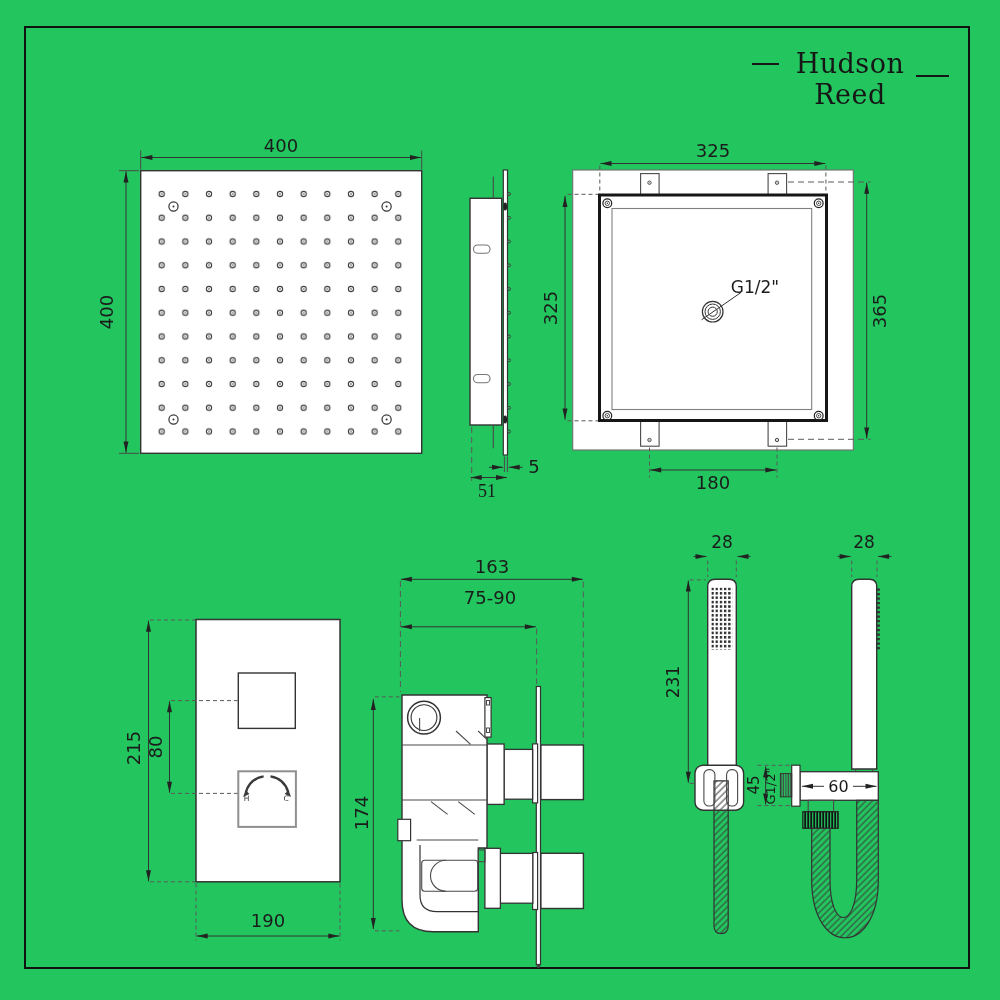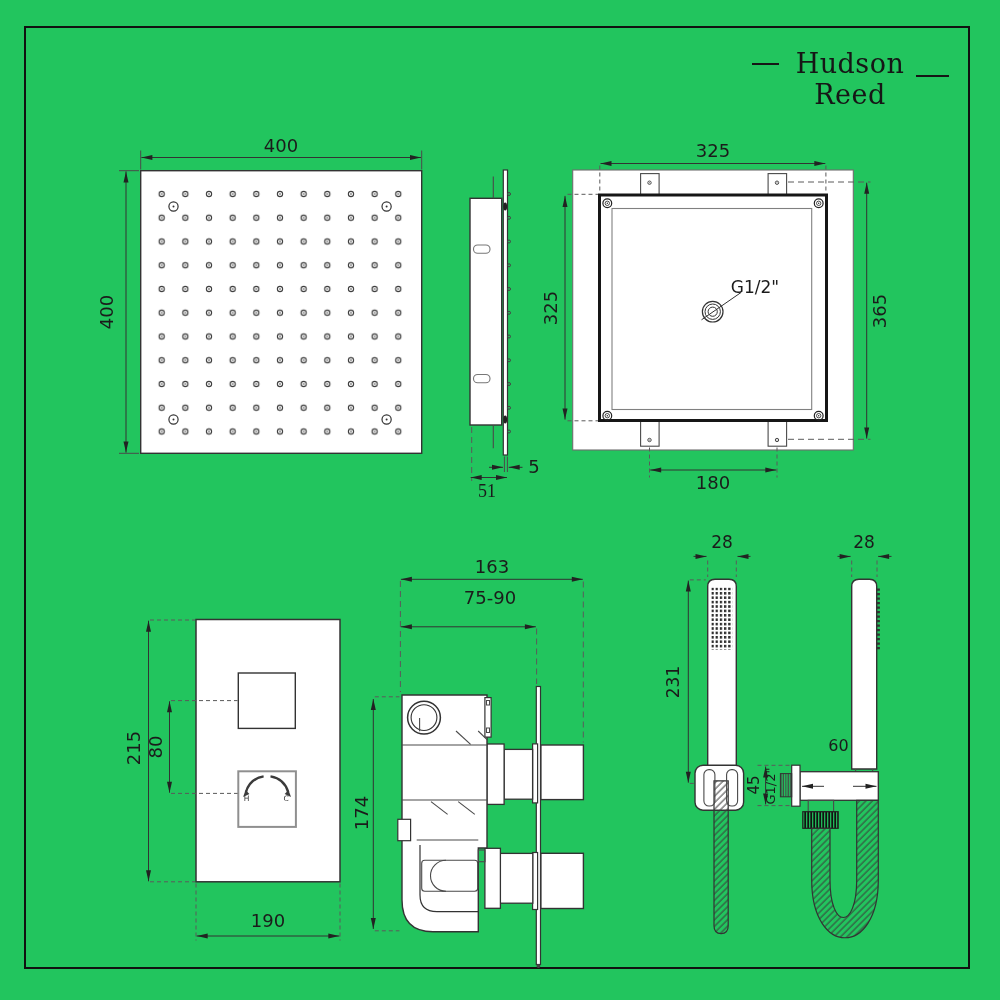--- a/index.html
+++ b/index.html
@@ -290,14 +290,14 @@
 
   <span class="lbl d18" style="left:492px;top:567px;">163</span>
   <span class="lbl d18" style="left:470px;top:598px;margin-left:20px;">75-90</span>
   <span class="lbl rot d18" style="left:362px;top:813px;">174</span>
 
   <span class="lbl d17" style="left:722px;top:542px;">28</span>
   <span class="lbl rot d17" style="left:673px;top:682px;">231</span>
   <span class="lbl d17" style="left:864px;top:542px;">28</span>
   <span class="lbl rot d15" style="left:754px;top:785px;">45</span>
   <span class="lbl rot d13" style="left:770px;top:786px;">G1/2"</span>
-  <span class="lbl d16" style="left:838.5px;top:746px;text-align:center;">60</span>
+  <span class="lbl d16" style="left:838.5px;top:787px;text-align:center;">60</span>
 </div>
 
 </body></html>

